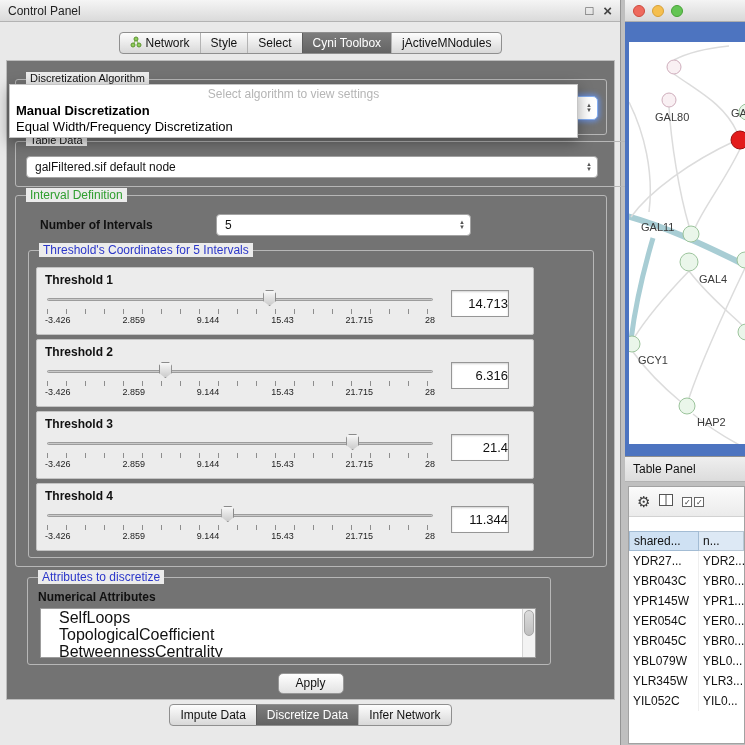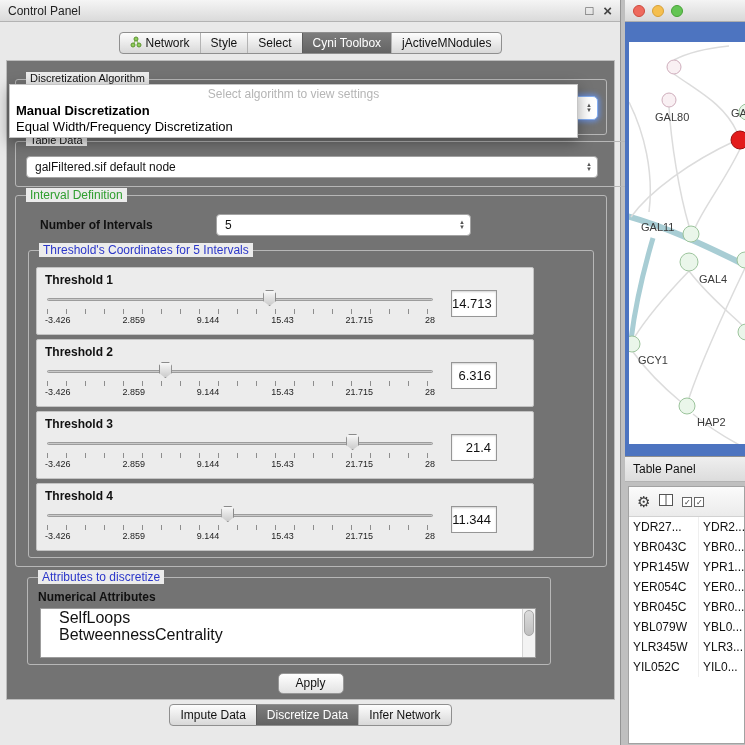--- a/index.html
+++ b/index.html
@@ -73,23 +73,23 @@
   .slider-track { position:absolute; left:2px; right:2px; top:8px; height:3px;
     background:#c9c9c9; border:1px solid #9c9c9c; border-radius:2px; }
   .slider-ticks { position:absolute; left:2px; right:2px; top:19px; height:5px;
     background-image:repeating-linear-gradient(90deg,#8d8d8d 0,#8d8d8d 1px,transparent 1px,transparent 19px); }
   .tick-labels { position:absolute; left:0; right:0; top:25px; display:flex;
     justify-content:space-between; font-size:9px; color:#222; }
   .slider-thumb { position:absolute; top:0; width:13px; height:16px; margin-left:-7px;
     background:linear-gradient(#fbfbfb,#c8c8c8);
     clip-path:polygon(50% 100%,0 68%,0 22%,22% 0,78% 0,100% 22%,100% 68%);
     box-shadow:inset 0 0 0 1px #8a8a8a; cursor:pointer; }
-  .value-box { margin-left:16px; margin-top:0; width:46px; height:27px; background:#fff;
+  .value-box { margin-left:16px; margin-top:0; width:58px; height:27px; background:#fff;
     border:1px solid #969696; box-shadow:inset 0 1px 2px rgba(0,0,0,.18);
-    font-size:13px; text-align:right; line-height:25px; padding-right:5px; }
+    font-size:13px; text-align:right; line-height:25px; }
 
   
   #attributes-group { left:20px; top:516px; width:524px; height:88px; }
   #numerical-label { position:absolute; left:10px; top:12px; font-weight:bold; font-size:12px; }
   #attr-list { position:absolute; left:12px; top:30px; width:496px; height:50px;
     background:#fff; border:1px solid #9c9c9c; overflow:hidden; }
   .list-item { font-size:16px; line-height:17px; padding-left:18px; white-space:nowrap; }
   .vscroll { position:absolute; right:0; top:0; bottom:0; width:13px; background:#f3f3f3;
     border-left:1px solid #d4d4d4; }
   .vscroll-thumb { position:absolute; top:1px; right:1px; width:10px; height:26px;
@@ -301,20 +301,21 @@
         </div>
       </div>
     </div>
 
     <div class="group" id="attributes-group">
       <span class="group-title gt-blue">Attributes to discretize</span>
       <span id="numerical-label">Numerical Attributes</span>
       <div id="attr-list">
 
       <div class="list-item">SelfLoops</div>
+          <div class="list-item">TopologicalCoefficient</div>
           <div class="list-item">BetweennessCentrality</div>
           <div class="vscroll">
           <div class="vscroll-thumb"></div>
         </div>
         </div>
     </div>
 
     <div id="apply-button">Apply</div>
   </div>
 
@@ -392,20 +393,24 @@
           <rect x="0.5" y="0.5" width="13" height="11" fill="#fff" stroke="#555"></rect>
           <line x1="7" y1="0" x2="7" y2="12" stroke="#555"></line>
         </svg>
     </span>
     <span class="checks">
       <span class="mini-check">✓</span>
       <span class="mini-check">✓</span>
     </span>
   </div>
 
+  <div class="thead">
+    <div class="th th0">shared...</div>
+    <div class="th th1">n...</div>
+  </div>
   <div>
       <div class="trow">
         <div class="tcell col0">YDR27...</div>
         <div class="tcell col1">YDR2...</div>
       </div>
       <div class="trow">
         <div class="tcell col0">YBR043C</div>
         <div class="tcell col1">YBR0...</div>
       </div>
       <div class="trow">

